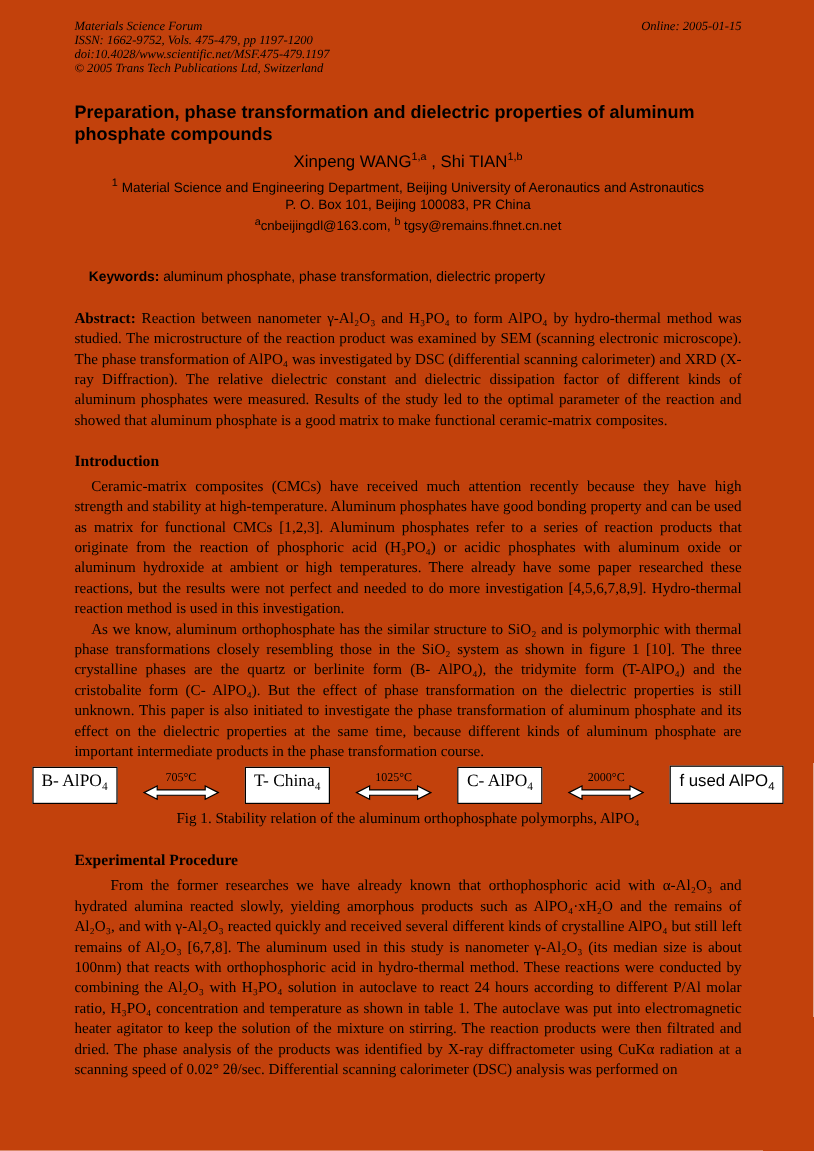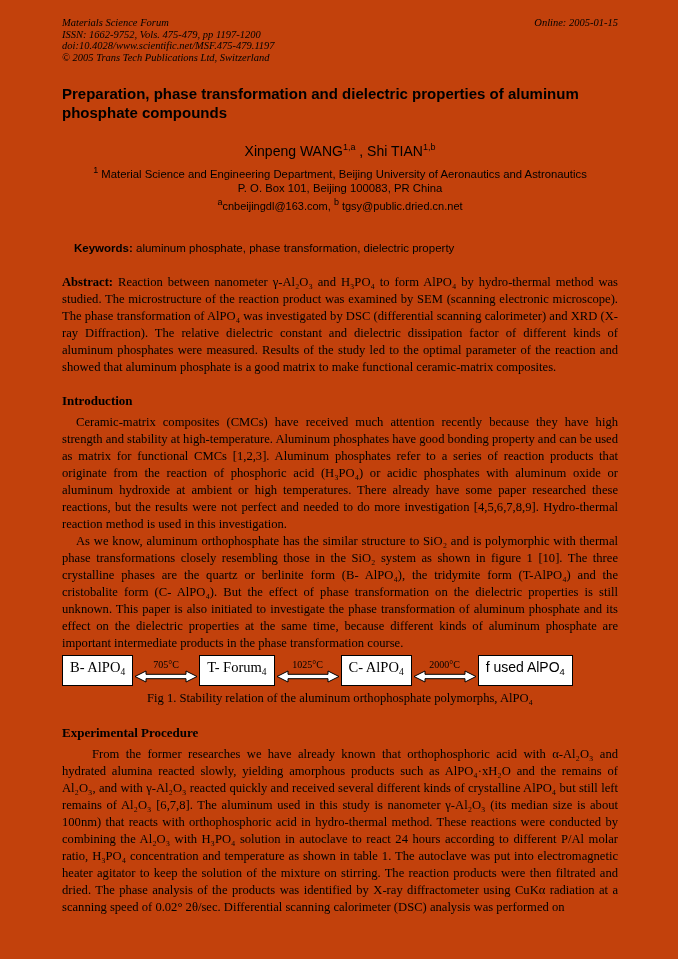--- a/index.html
+++ b/index.html
@@ -27,21 +27,21 @@
   .title {
     margin: 21px auto 0 auto;
     max-width: 560px;
     text-align: left;
     font-family: "Liberation Sans", "DejaVu Sans", sans-serif;
     font-weight: bold;
     font-size: 15px;
     line-height: 19px;
   }
   .authors {
-    margin-top: 20px;
+    margin-top: 3px;
     text-align: center;
     font-family: "Liberation Sans", "DejaVu Sans", sans-serif;
     font-size: 14px;
     line-height: 18px;
   }
   .authors sup, .affiliation sup, .emails sup {
     font-size: 9px;
     vertical-align: super;
     line-height: 0;
   }
@@ -81,22 +81,23 @@
     font-size: 13px;
     line-height: 17px;
   }
   .indent-sm { text-indent: 14px; margin-top: 5px; }
   .indent-sm2 { text-indent: 14px; }
   .indent-lg { text-indent: 30px; margin-top: 5px; }
   
   .figure {
     margin-top: 3px;
     display: flex;
-    justify-content: flex-start;
+    justify-content: center;
     align-items: flex-end;
+    gap: 20px;
   }
   .fig-box {
     border: 1.4px solid #000;
     padding: 1px 7px 3px 7px;
     font-size: 14.5px;
     line-height: 20px;
     white-space: nowrap;
     background: #fff;
   }
   .fig-box .subnum { font-size: 9.5px; vertical-align: -3px; }
@@ -142,21 +143,21 @@
   <div class="authors">
     <span>Xinpeng WANG</span><sup>1,a</sup><span> , </span><span>Shi TIAN</span><sup>1,b</sup>
   </div>
 
   <div class="affiliation">
     <div><sup>1</sup><span> Material Science and Engineering Department, Beijing University of Aeronautics and Astronautics</span></div>
     <div>P. O. Box 101, Beijing 100083, PR China</div>
   </div>
 
   <div class="emails">
-    <sup>a</sup><span>cnbeijingdl@163.com, </span><sup>b</sup><span> tgsy@public.dried.cn.net</span>
+    <sup>a</sup><span>cnbeijingdl@163.com, </span><sup>b</sup><span> tgsy@remains.fhnet.cn.net</span>
   </div>
 
   <p class="keywords">
     <b>Keywords:</b><span> aluminum phosphate, phase transformation, dielectric property</span>
   </p>
 
   <p class="para abstract">
     <b>Abstract:</b><span> Reaction between nanometer γ-Al₂O₃ and H₃PO₄ to form AlPO₄ by hydro-thermal method was studied. The microstructure of the reaction product was examined by SEM (scanning electronic microscope). The phase transformation of AlPO₄ was investigated by DSC (differential scanning calorimeter) and XRD (X-ray Diffraction). The relative dielectric constant and dielectric dissipation factor of different kinds of aluminum phosphates were measured. Results of the study led to the optimal parameter of the reaction and showed that aluminum phosphate is a good matrix to make functional ceramic-matrix composites.</span>
   </p>
 
@@ -165,21 +166,21 @@
   <p class="para indent-sm2">As we know, aluminum orthophosphate has the similar structure to SiO₂ and is polymorphic with thermal phase transformations closely resembling those in the SiO₂ system as shown in figure 1 [10]. The three crystalline phases are the quartz or berlinite form (B- AlPO₄), the tridymite form (T-AlPO₄) and the cristobalite form (C- AlPO₄). But the effect of phase transformation on the dielectric properties is still unknown. This paper is also initiated to investigate the phase transformation of aluminum phosphate and its effect on the dielectric properties at the same time, because different kinds of aluminum phosphate are important intermediate products in the phase transformation course.</p>
 
   <div class="figure">
     <div class="fig-box"><span>B- AlPO</span><span class="subnum">4</span></div>
     <div class="fig-arrow">
       <span class="temp">705°C</span>
       <svg width="64" height="13" viewBox="0 0 64 13">
           <path d="M1 6.5 L12 1 L12 4.3 L52 4.3 L52 1 L63 6.5 L52 12 L52 8.7 L12 8.7 L12 12 Z" fill="#ffffff" stroke="#000000" stroke-width="1"></path>
         </svg>
     </div>
-    <div class="fig-box"><span>T- Forum</span><span class="subnum">4</span></div>
+    <div class="fig-box"><span>T- China</span><span class="subnum">4</span></div>
     <div class="fig-arrow">
       <span class="temp">1025°C</span>
       <svg width="64" height="13" viewBox="0 0 64 13">
           <path d="M1 6.5 L12 1 L12 4.3 L52 4.3 L52 1 L63 6.5 L52 12 L52 8.7 L12 8.7 L12 12 Z" fill="#ffffff" stroke="#000000" stroke-width="1"></path>
         </svg>
     </div>
     <div class="fig-box"><span>C- AlPO</span><span class="subnum">4</span></div>
     <div class="fig-arrow">
       <span class="temp">2000°C</span>
       <svg width="64" height="13" viewBox="0 0 64 13">

